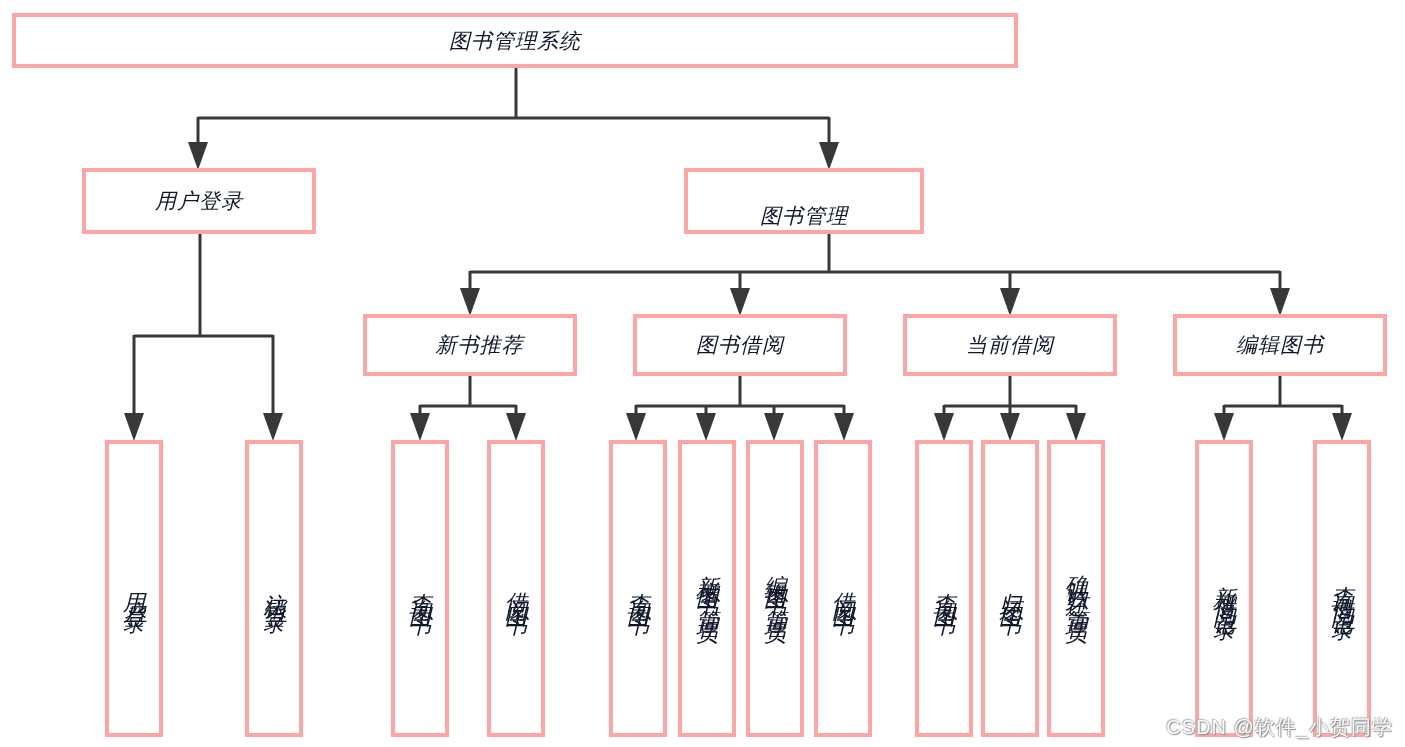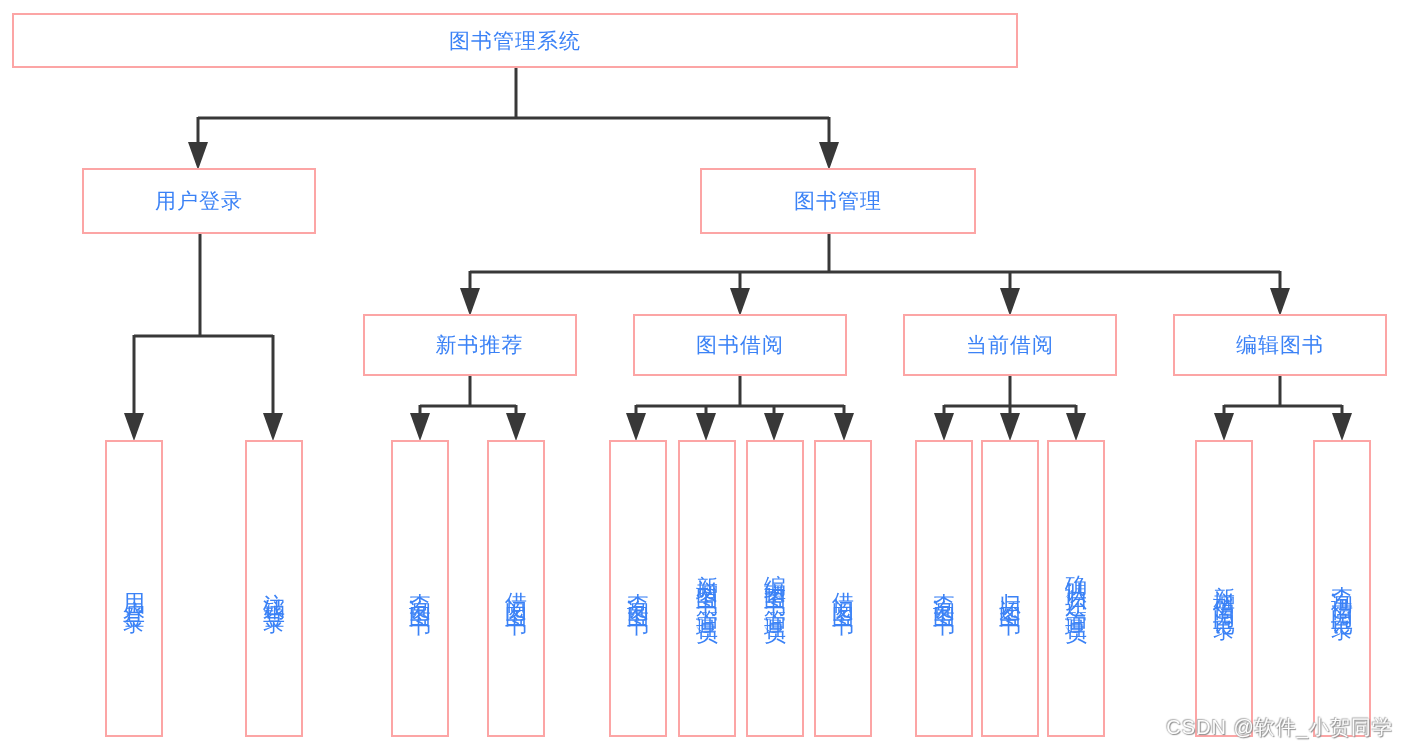--- a/index.html
+++ b/index.html
@@ -13,33 +13,34 @@
     color: #333333;
   }
   svg.connectors {
     position: absolute;
     left: 0; top: 0;
     width: 1405px; height: 747px;
   }
   .box {
     position: absolute;
     box-sizing: border-box;
-    border: 2px solid #fca5a5;
+    border: 4px solid #fca5a5;
     background: #ffffff;
     display: flex;
     align-items: center;
     justify-content: center;
     font-size: 21px;
     letter-spacing: 1px;
-    color: #3b82f6;
+    color: #0f172a;
     text-align: center;
+    font-style: italic;
   }
   .root-box   { left: 12px;  top: 13px;  width: 1006px; height: 55px; }
   .l2-user    { left: 82px;  top: 168px; width: 234px;  height: 66px; }
-  .l2-book    { left: 700px; top: 168px; width: 276px;  height: 66px; }
+  .l2-book    { left: 684px; top: 168px; width: 240px;  height: 66px; align-items: flex-end; }
   .l3 { top: 314px; width: 214px; height: 62px; }
   .l3-newbook { left: 363px; padding-left: 19px; }
   .l3-borrow  { left: 633px; }
   .l3-current { left: 903px; }
   .l3-records { left: 1173px; }
   .leaf {
     top: 440px;
     width: 58px;
     height: 297px;
     writing-mode: vertical-rl;

